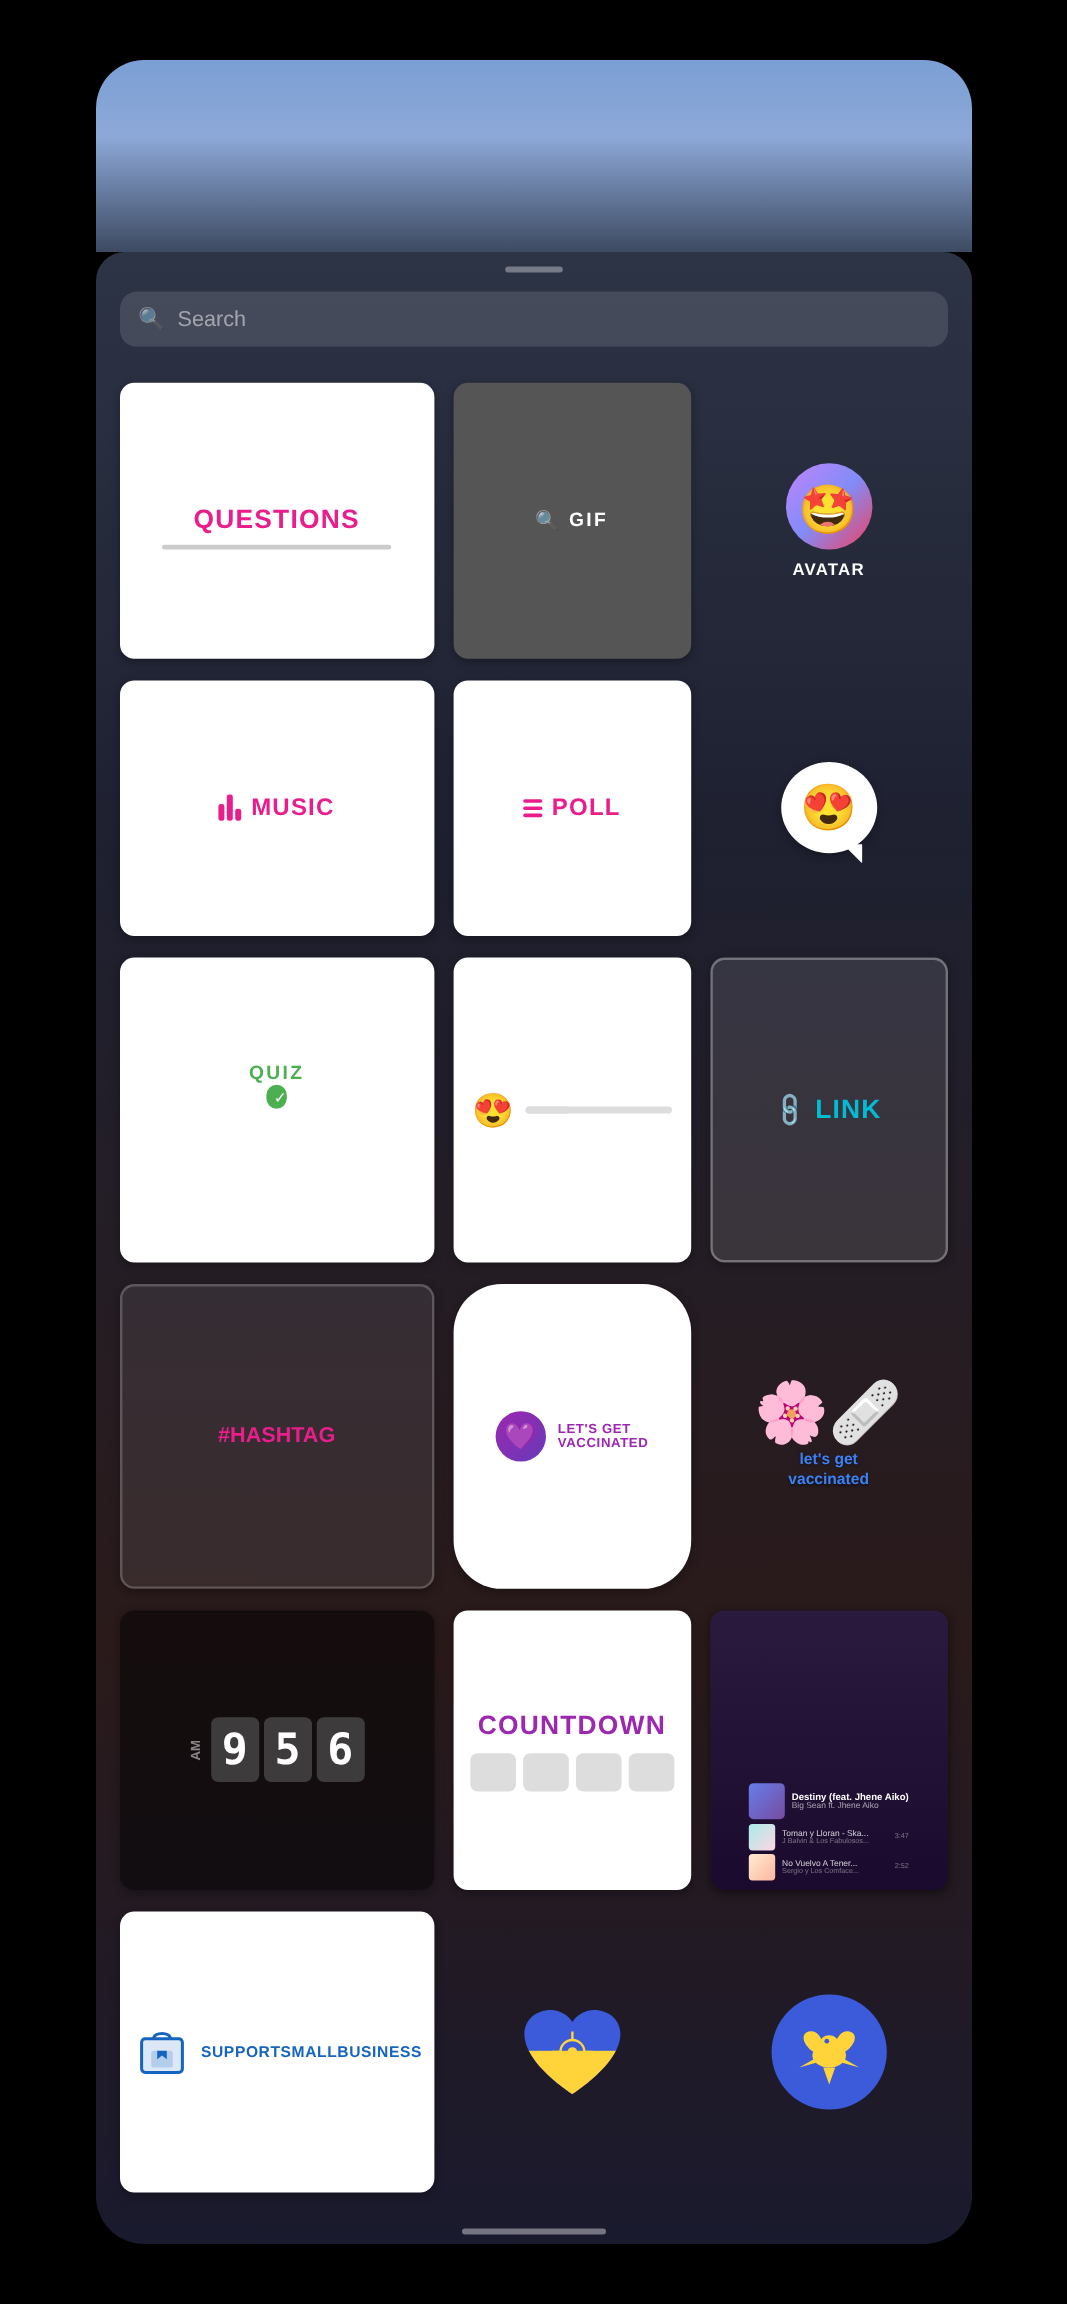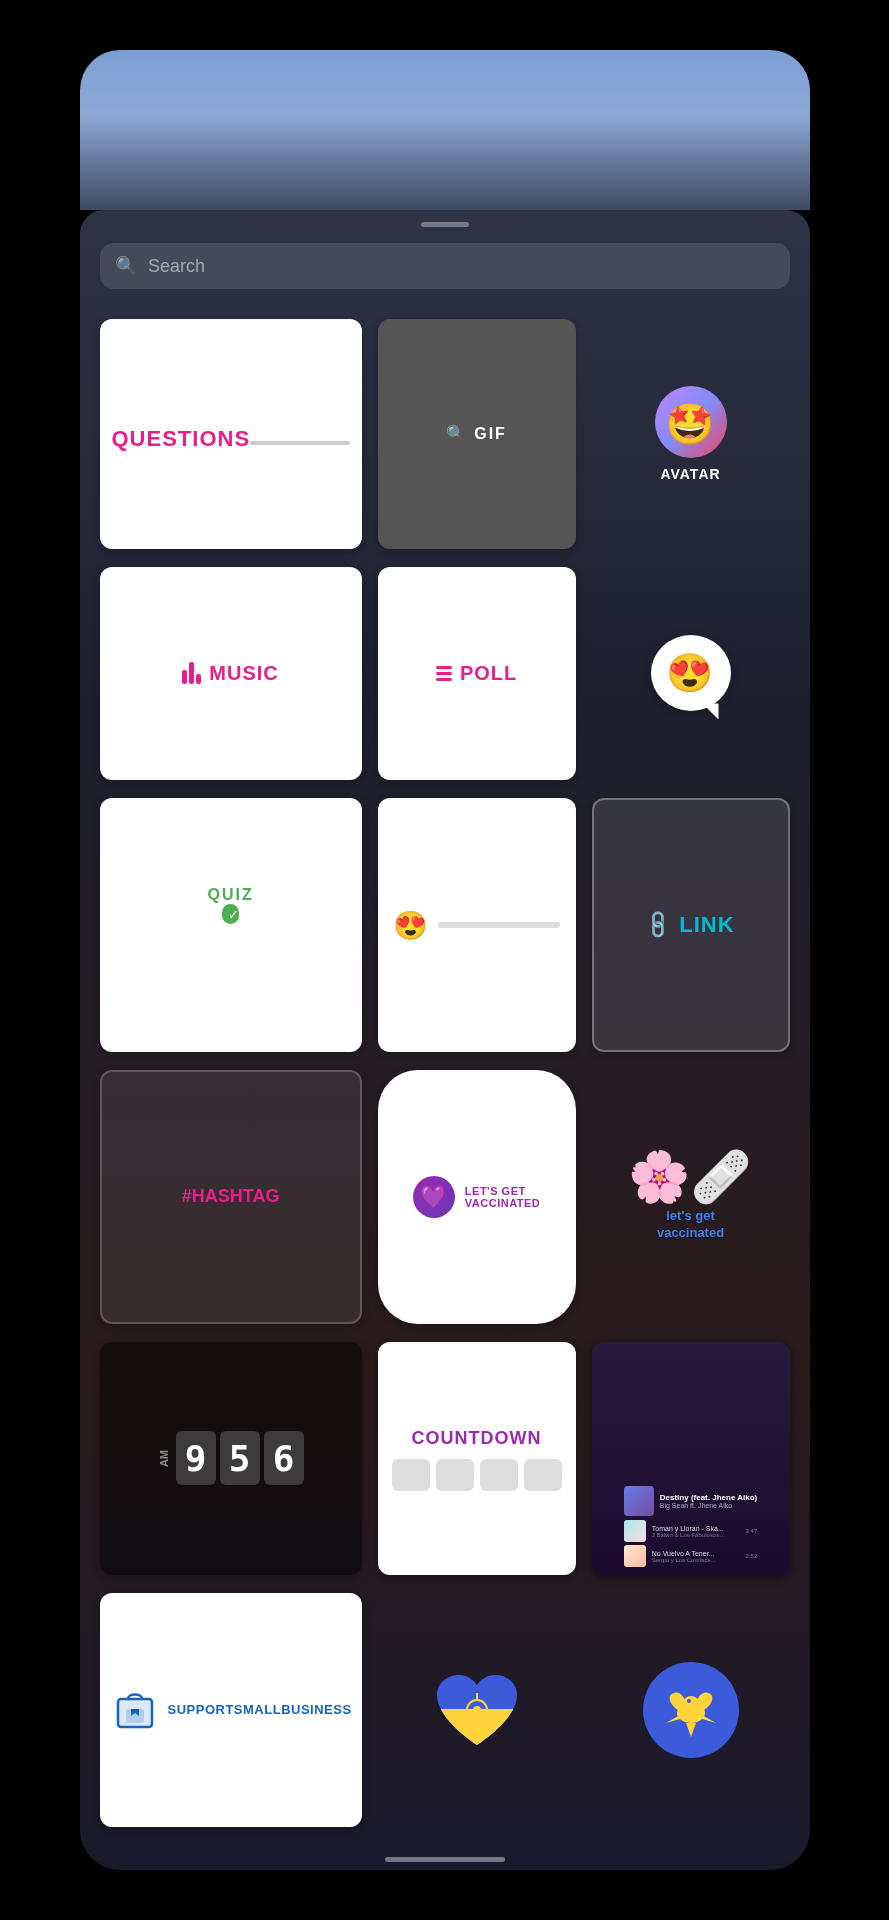--- a/index.html
+++ b/index.html
@@ -89,21 +89,21 @@
     }
 
     
     .sticker-questions {
       background: #fff;
       border-radius: 12px;
       padding: 18px 12px 8px;
       text-align: center;
       min-height: 90px;
       display: flex;
-      flex-direction: row;
+      flex-direction: column;
       align-items: center;
       justify-content: center;
       box-shadow: 0 2px 8px rgba(0,0,0,0.3);
     }
 
     .sticker-questions .label {
       color: #e91e8c;
       font-size: 22px;
       font-weight: 800;
       letter-spacing: 1px;
@@ -488,21 +488,21 @@
       display: flex;
       flex-direction: column;
       align-items: center;
       gap: 10px;
       min-height: 100px;
       box-shadow: 0 2px 8px rgba(0,0,0,0.3);
     }
 
     .countdown-label {
       color: #9c27b0;
-      font-size: 18px;
+      font-size: 22px;
       font-weight: 800;
       letter-spacing: 1px;
     }
 
     .countdown-boxes {
       display: flex;
       gap: 6px;
     }
 
     .countdown-box {

